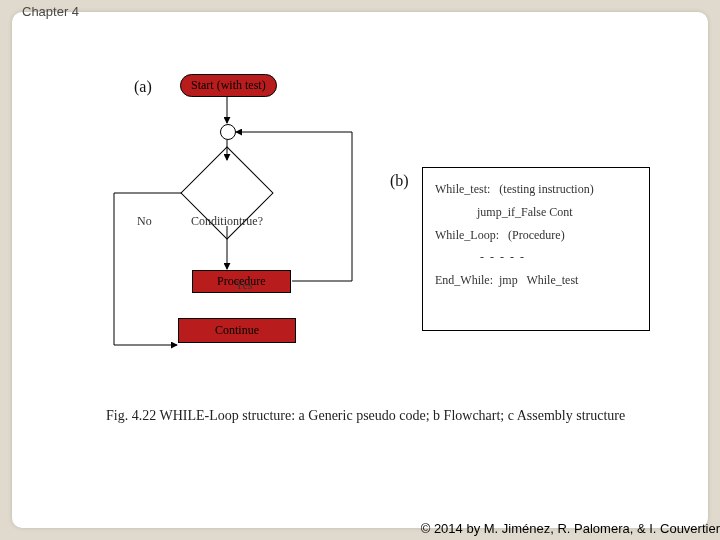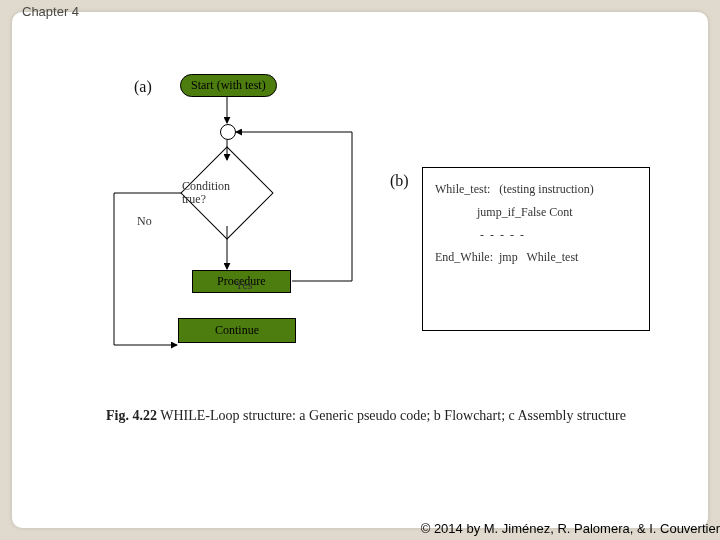--- a/index.html
+++ b/index.html
@@ -56,38 +56,38 @@
     height: 380px;
   }
   .caption {
     position: absolute;
     left: 54px;
     bottom: 28px;
     font-family: "Times New Roman", serif;
     font-size: 14px;
     color: #222;
   }
-  .caption b { font-weight: bold; margin-top: 10px; }
+  .caption b { font-weight: normal; margin-top: 10px; }
   .label-a, .label-b {
     position: absolute;
     font-family: "Times New Roman", serif;
     font-size: 16px;
     color: #111;
   }
   .label-a { left: 82px; top: 6px; }
   .label-b { left: 338px; top: 100px; }
 
   
   .node {
     position: absolute;
     font-size: 12px;
     font-family: "Times New Roman", serif;
     color: #000;
     text-align: center;
-    background: #4d7c0f;
+    background: #b91c1c;
   }
   .oval {
     border: 1px solid #000;
     border-radius: 14px;
     padding: 3px 10px;
   }
   .rect {
     border: 1px solid #000;
     padding: 3px 24px;
   }
@@ -105,22 +105,22 @@
     position: absolute;
     left: 50%; top: 50%;
     width: 64px; height: 64px;
     transform: translate(-50%,-50%) rotate(45deg);
     border: 1px solid #000;
     background: #fff;
   }
   .diamond-text {
     position: absolute;
     left: 0; top: 0; width: 100%; height: 100%;
-    display: flex; align-items: flex-start; justify-content: center;
-    flex-direction: column;
+    display: flex; align-items: flex-end; justify-content: center;
+    flex-direction: row;
     font-size: 12px;
     font-family: "Times New Roman", serif;
     line-height: 1.1;
   }
   .circle {
     position: absolute;
     width: 14px; height: 14px;
     border: 1px solid #000;
     border-radius: 50%;
     background: #fff;
@@ -202,20 +202,21 @@
       <line x1="175" y1="154" x2="175" y2="197" stroke="#000" stroke-width="1" marker-end="url(#arr)"></line>
 
       <polyline points="240,209 300,209 300,60 184,60" fill="none" stroke="#000" stroke-width="1" marker-end="url(#arr)"></polyline>
 
       <polyline points="130,121 62,121 62,273 125,273" fill="none" stroke="#000" stroke-width="1" marker-end="url(#arr)"></polyline>
     </svg>
 
     <div class="asm-box">
       <div class="asm-row">While_test:   (testing instruction)</div>
       <div class="asm-row">              jump_if_False Cont</div>
+      <div class="asm-row">While_Loop:   (Procedure)</div>
       <div class="asm-row">               -  -  -  -  -</div>
       <div class="asm-row">End_While:  jmp   While_test</div>
     </div>
 
     <div class="caption">
       <b>Fig. 4.22</b><span>  WHILE-Loop structure: a Generic pseudo code; b Flowchart; c Assembly structure</span>
     </div>
 
   </div>
 </div>

